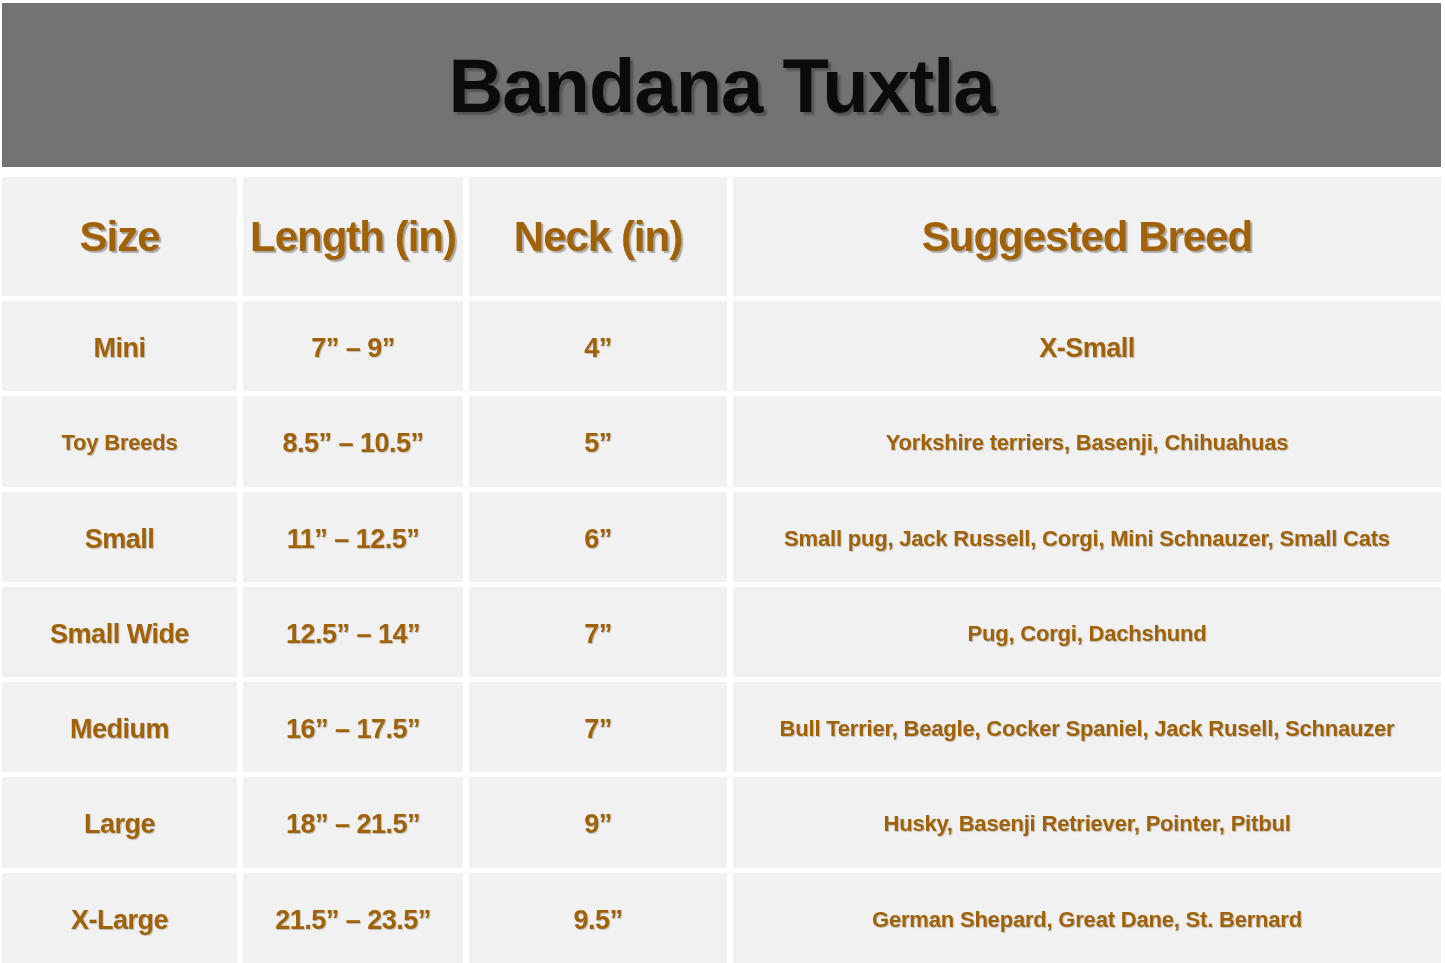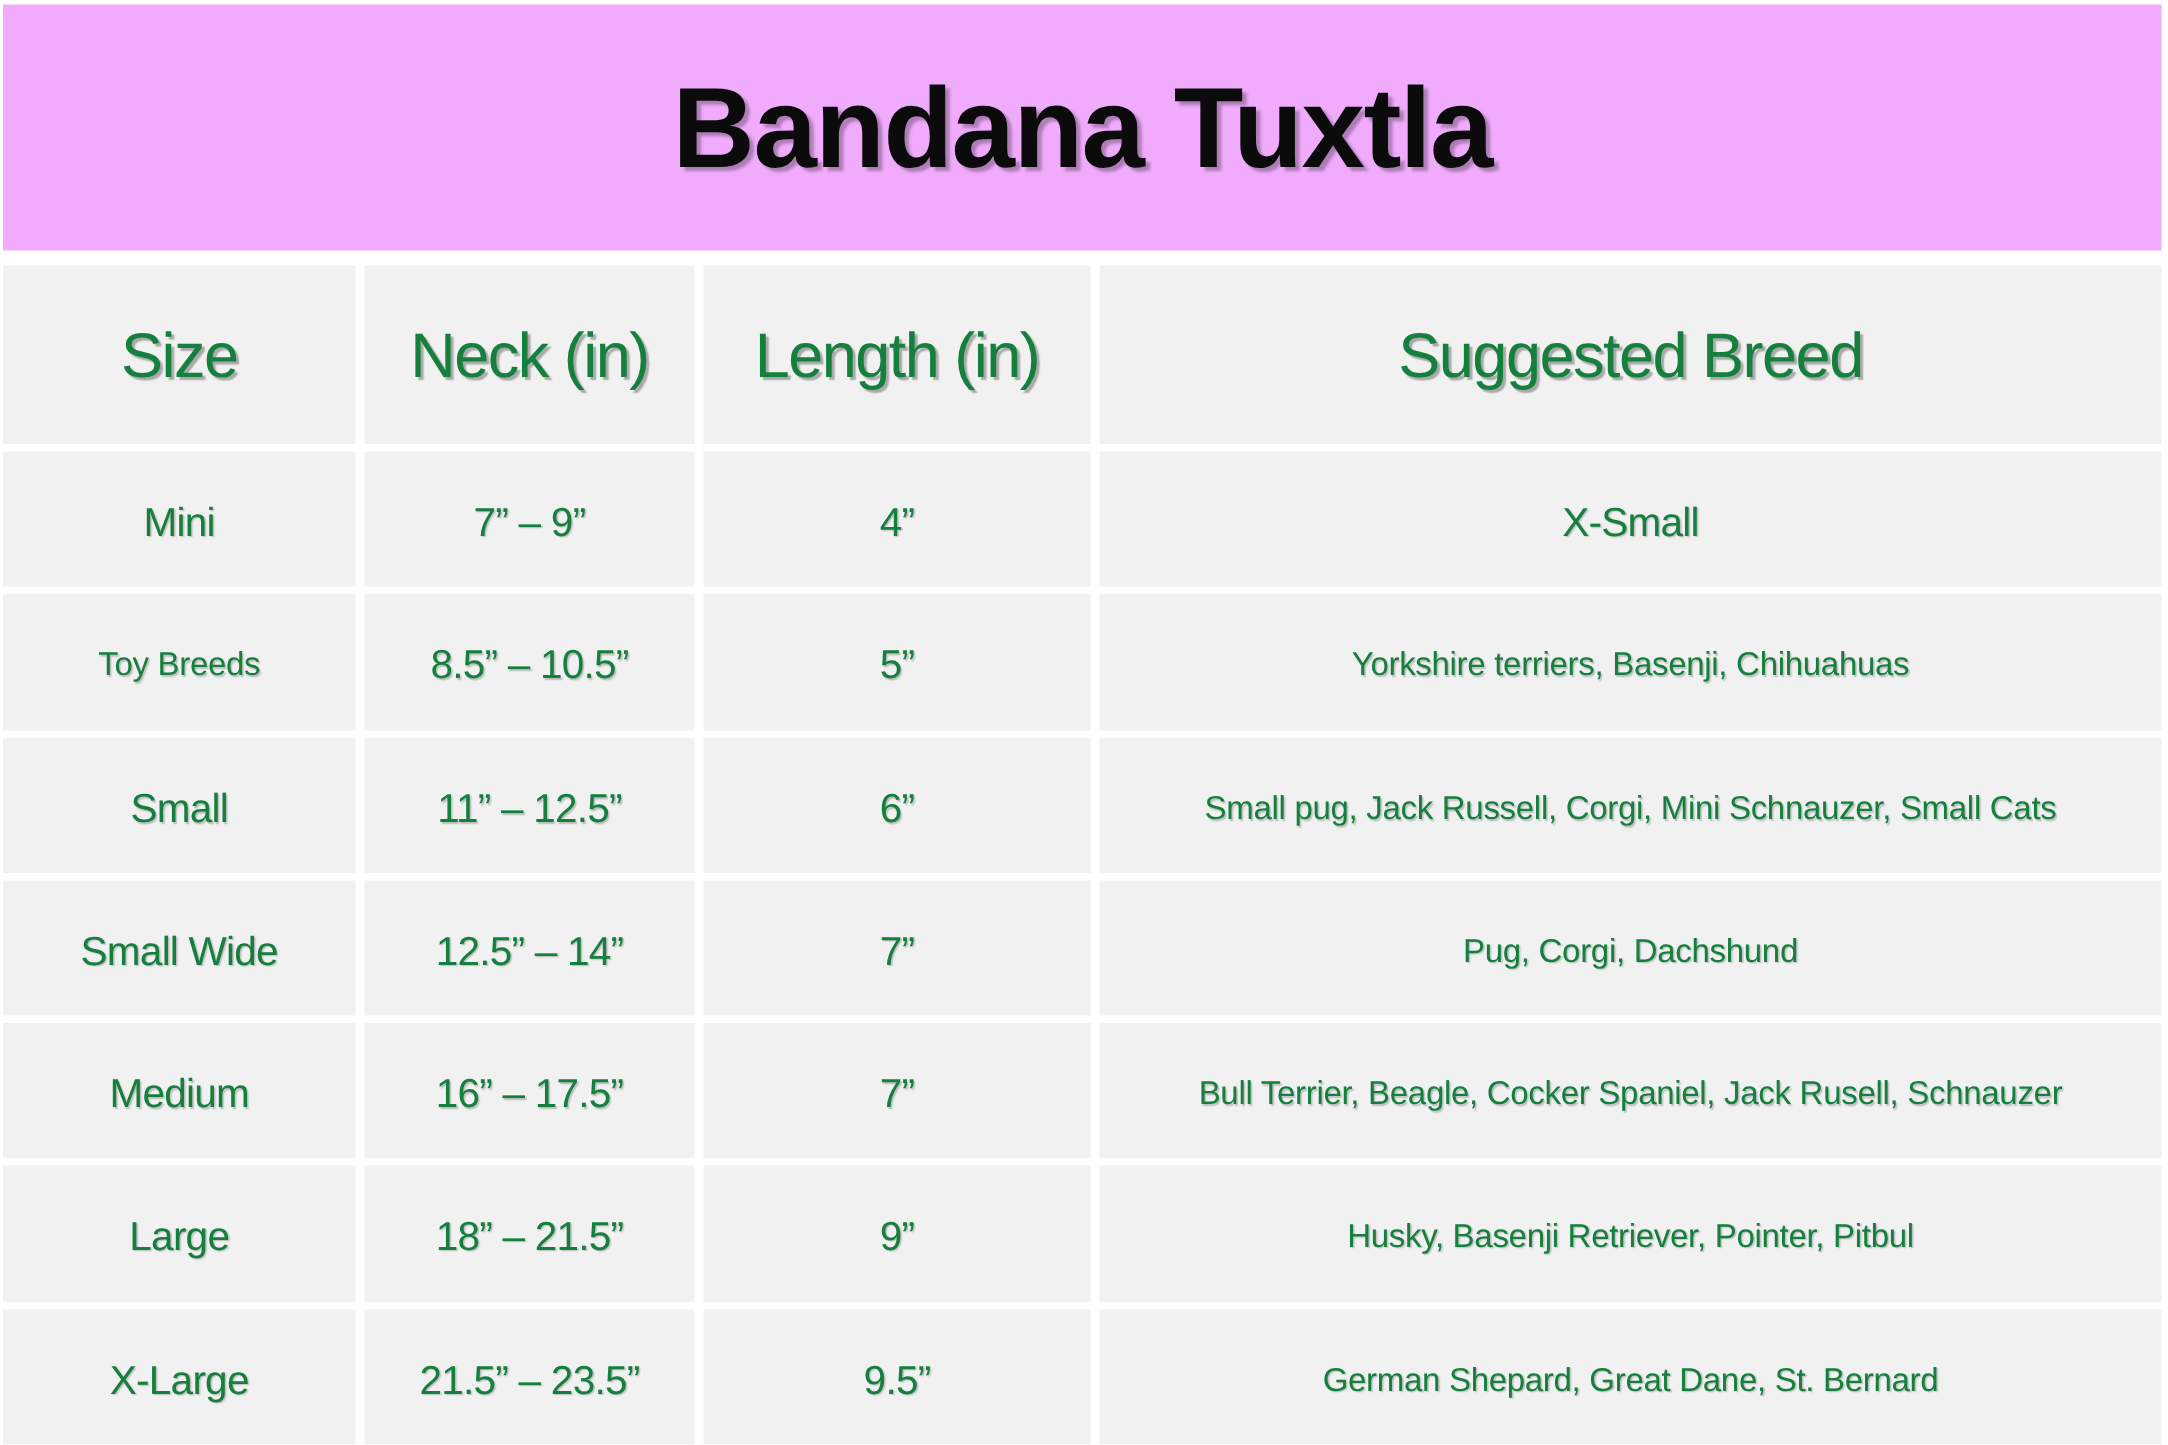--- a/index.html
+++ b/index.html
@@ -16,21 +16,21 @@
     width: 1445px;
     height: 963px;
     background: #ffffff;
   }
   .title-band {
     position: absolute;
     left: 2px;
     top: 3px;
     width: 1439px;
     height: 164px;
-    background: #f0abfc;
+    background: #737373;
     display: flex;
     align-items: center;
     justify-content: center;
   }
   .page-title {
     font-size: 76px;
     font-weight: bold;
     color: #0b0b0b;
     letter-spacing: -1px;
     text-shadow: 3px 3px 2px rgba(0,0,0,0.28);
@@ -46,22 +46,22 @@
     grid-template-columns: 235px 220px 258px 1fr;
     grid-template-rows: 119px repeat(7, 1fr);
     column-gap: 6px;
     row-gap: 5px;
     background: #ffffff;
   }
   .cell {
     background: #f1f1f1;
     display: flex;
     justify-content: center;
-    color: #15803d;
-    font-weight: normal;
+    color: #a16207;
+    font-weight: bold;
   }
   .cell.hdr {
     align-items: center;
     font-size: 42px;
     letter-spacing: -1px;
     text-shadow: 2px 2px 1px rgba(0,0,0,0.30);
     white-space: nowrap;
   }
   .cell.val {
     align-items: flex-start;
@@ -84,22 +84,22 @@
 </head>
 <body>
 
 <div class="sheet">
   <div class="title-band">
     <div class="page-title">Bandana Tuxtla</div>
   </div>
 
   <div class="size-table">
     <div class="cell hdr">Size</div>
+    <div class="cell hdr">Length (in)</div>
     <div class="cell hdr">Neck (in)</div>
-    <div class="cell hdr">Length (in)</div>
     <div class="cell hdr">Suggested Breed</div>
 
   <div class="cell val">Mini</div>
       <div class="cell val">7” – 9”</div>
       <div class="cell val">4”</div>
       <div class="cell val">X-Small</div>
       <div class="cell breeds">Toy Breeds</div>
       <div class="cell val">8.5” – 10.5”</div>
       <div class="cell val">5”</div>
       <div class="cell breeds">Yorkshire terriers, Basenji, Chihuahuas</div>

